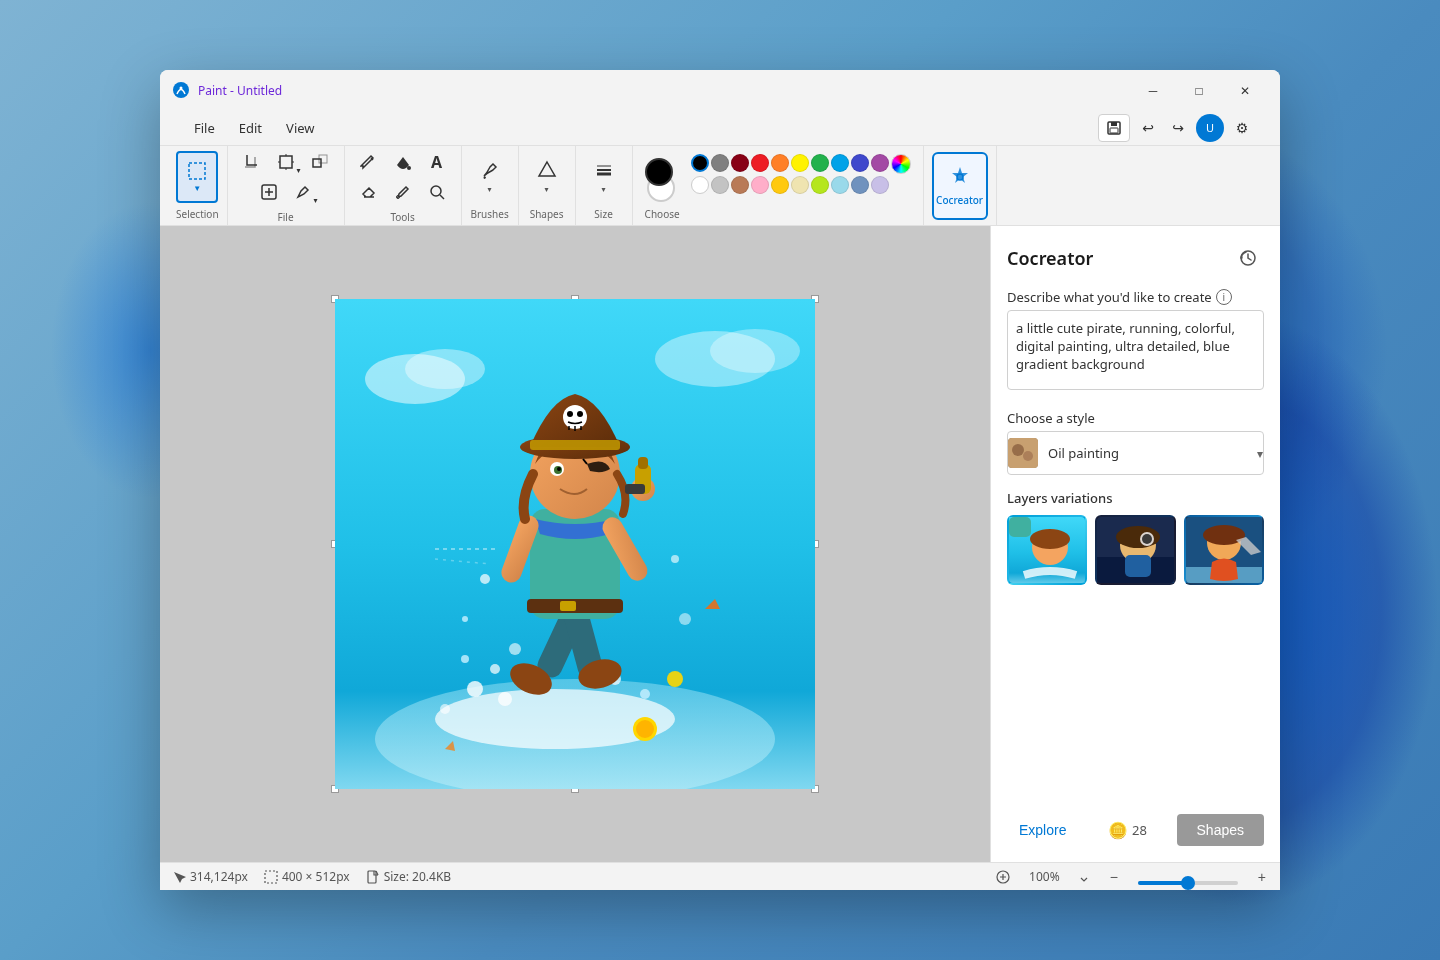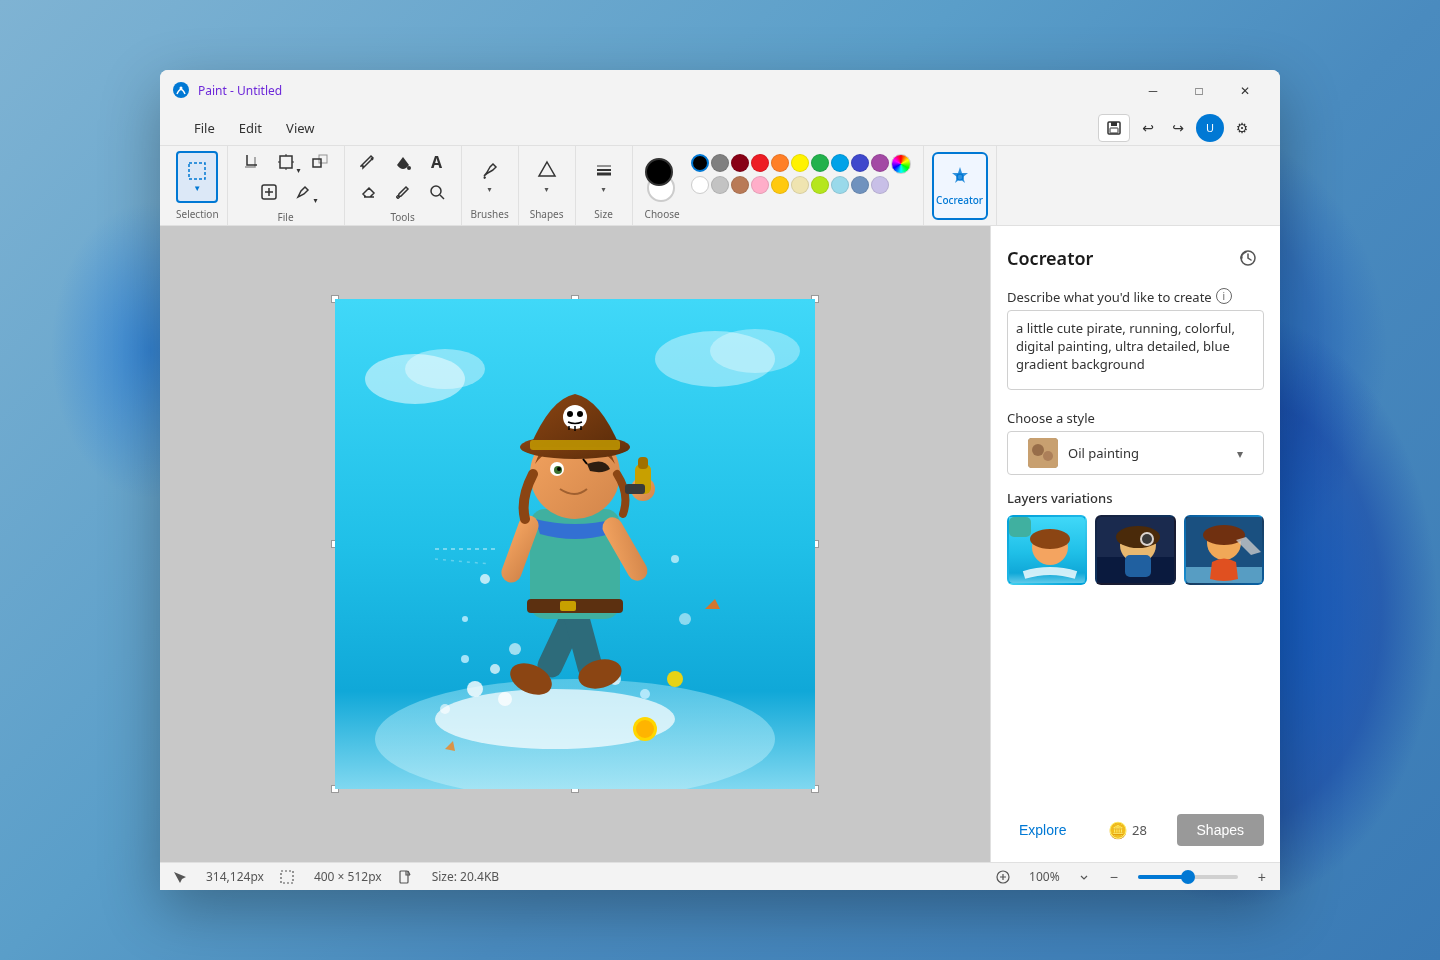--- a/index.html
+++ b/index.html
@@ -327,21 +327,21 @@
       cursor: pointer;
       border-radius: 50%;
       font-size: 16px;
       color: #555;
     }
     .panel-section-label {
       font-size: 13px;
       color: #333;
       margin-bottom: 4px;
       display: flex;
-      align-items: flex-start;
+      align-items: center;
       gap: 4px;
     }
     .info-icon {
       width: 16px; height: 16px;
       border: 1.5px solid #666;
       border-radius: 50%;
       display: inline-flex;
       align-items: center;
       justify-content: center;
       font-size: 10px;
@@ -362,21 +362,21 @@
     }
 
     .style-dropdown {
       width: 100%;
       height: 44px;
       border: 1px solid #d0d0d0;
       border-radius: 4px;
       display: flex;
       align-items: center;
       gap: 10px;
-      padding: 6px 20px;
+      padding: 6px 0;
       cursor: pointer;
       background: white;
     }
     .style-thumb {
       width: 30px; height: 30px;
       border-radius: 4px;
       background: linear-gradient(135deg, #8b7355, #a0896a);
       flex-shrink: 0;
     }
     .style-label {
@@ -451,27 +451,27 @@
       align-items: center;
       padding: 0 12px;
       gap: 16px;
       font-size: 12px;
       color: #555;
       flex-shrink: 0;
     }
     .status-item {
       display: flex;
       align-items: center;
-      gap: 20px;
+      gap: 4px;
       justify-content: flex-end;
     }
     .status-sep { margin-left: auto; }
     .zoom-control {
       display: flex;
-      align-items: center;
+      align-items: flex-end;
       gap: 18px;
     }
     .zoom-slider-container {
       width: 100px;
       height: 4px;
       background: #d0d0d0;
       border-radius: 2px;
       position: relative;
       cursor: pointer;
     }

